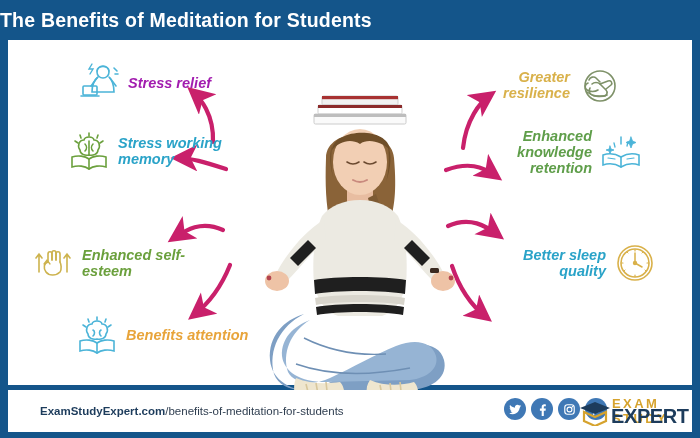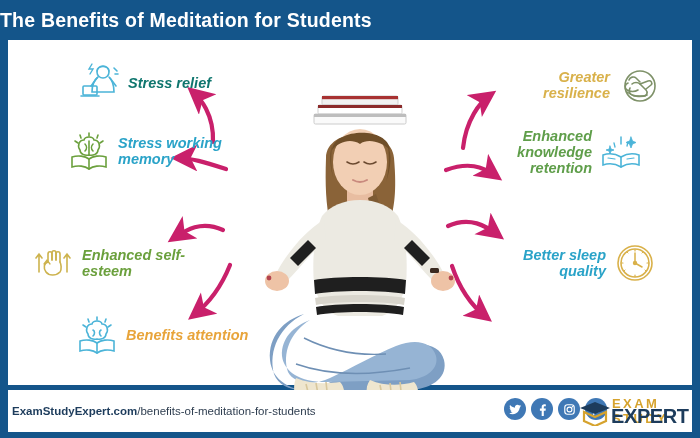--- a/index.html
+++ b/index.html
@@ -11,21 +11,21 @@
           display:flex;align-items:center;justify-content:flex-start;}
   #header .title{color:#ffffff;font-size:19.5px;font-weight:bold;letter-spacing:.2px;
                  font-family:"Liberation Sans",sans-serif;}
 
   
   #canvas{position:absolute;left:8px;top:40px;width:684px;height:345px;background:#ffffff;}
 
   
   #footer{position:absolute;left:8px;top:390px;width:684px;height:42px;background:#ffffff;
           display:flex;align-items:center;}
-  #url{margin-left:4px;font-size:11.5px;color:#2f3e50;white-space:nowrap;}
+  #url{margin-left:32px;font-size:11.5px;color:#2f3e50;white-space:nowrap;}
   #url b{font-weight:bold;color:#1d3c5c;}
   #social{position:absolute;left:504px;top:398px;display:flex;gap:5px;}
   .soc{width:22px;height:22px;border-radius:50%;background:#3f78b5;color:#fff;
        display:flex;align-items:center;justify-content:center;font-size:12px;font-weight:bold;}
   #logo{position:absolute;left:578px;top:396px;width:106px;height:34px;}
   #logo .cap{position:absolute;left:0;top:4px;width:34px;height:26px;}
   #logo .l1{position:absolute;left:34px;top:0px;font-size:13px;letter-spacing:2.4px;
             color:#d6a32e;font-weight:bold;font-family:"Liberation Sans",sans-serif;}
   #logo .l2{position:absolute;left:33px;top:9px;font-size:20px;letter-spacing:-0.4px;
             color:#1d3c5c;font-weight:bold;font-family:"Liberation Sans",sans-serif;}
@@ -154,21 +154,21 @@
           <circle cx="27" cy="12" r="6"></circle>
           <path d="M21,11 C21,5 33,5 33,11"></path>
           <path d="M22,17 C18,20 16,26 16,32 L38,32 C38,26 36,20 33,17"></path>
           <path d="M21,18 L15,26 M34,18 L40,26"></path>
           <rect x="7" y="26" width="14" height="9" rx="1"></rect>
           <path d="M5,36 L23,36"></path>
           <path d="M16,4 L13,9 L17,9 L14,14" stroke-width="1.4"></path>
           <path d="M38,8 L41,11 M39,14 L42,14"></path>
         </svg>
       </div>
-      <div class="lbl" style="color:#0f766e">Stress relief</div>
+      <div class="lbl" style="color:#a21caf">Stress relief</div>
     </div>
 
     <div class="benefit left" style="left:58px;top:88px;width:180px;">
       <div class="ico">
         <svg viewBox="0 0 46 46" width="46" height="46" fill="none" stroke="#6ba03d" stroke-width="1.6" stroke-linecap="round">
           <path d="M14,22 C11,18 13,12 18,12 C19,8 27,8 28,12 C33,12 35,18 32,22 C32,26 27,28 23,27 C19,28 14,26 14,22 Z"></path>
           <path d="M23,13 L23,27 M19,16 C21,18 21,21 19,23 M27,16 C25,18 25,21 27,23"></path>
           <path d="M6,29 C12,27 19,28 23,31 C27,28 34,27 40,29 L40,39 C34,37 27,38 23,41 C19,38 12,37 6,39 Z"></path>
           <path d="M23,31 L23,41"></path>
           <path d="M23,5 L23,8 M14,7 L15,10 M32,7 L31,10 M9,13 L12,15 M37,13 L34,15"></path>
@@ -198,21 +198,21 @@
           <path d="M14,22 C11,18 13,12 18,12 C19,8 27,8 28,12 C33,12 35,18 32,22 C32,26 27,28 23,27 C19,28 14,26 14,22 Z"></path>
           <path d="M19,18 C21,19 21,22 19,24 M27,18 C25,19 25,22 27,24"></path>
           <path d="M6,29 C12,27 19,28 23,31 C27,28 34,27 40,29 L40,39 C34,37 27,38 23,41 C19,38 12,37 6,39 Z"></path>
           <path d="M23,31 L23,41"></path>
           <path d="M23,5 L23,8 M14,7 L15,10 M32,7 L31,10 M9,13 L12,15 M37,13 L34,15"></path>
         </svg>
       </div>
       <div class="lbl" style="color:#e8a43a">Benefits attention</div>
     </div>
 
-    <div class="benefit right" style="left:488px;top:22px;width:166px;justify-content:flex-end;">
+    <div class="benefit right" style="left:448px;top:22px;width:166px;justify-content:flex-end;">
       <div class="lbl" style="color:#d9b14a">Greater resilience</div>
       <div class="ico">
         <svg viewBox="0 0 46 46" width="46" height="46" fill="none" stroke="#7e9168" stroke-width="1.6" stroke-linecap="round">
           <circle cx="24" cy="24" r="15"></circle>
           <path d="M12,21 C9,22 8,26 11,28 C14,30 19,30 22,28"></path>
           <path d="M13,18 C14,15 18,14 20,16 L24,20"></path>
           <path d="M16,22 C18,20 22,20 24,22 L30,28 C32,30 31,34 28,34 L18,34 C14,33 12,29 14,26"></path>
           <path d="M24,22 L32,19 C35,18 37,21 35,23 L30,27"></path>
           <path d="M11,30 C16,34 24,36 31,33"></path>
         </svg>

